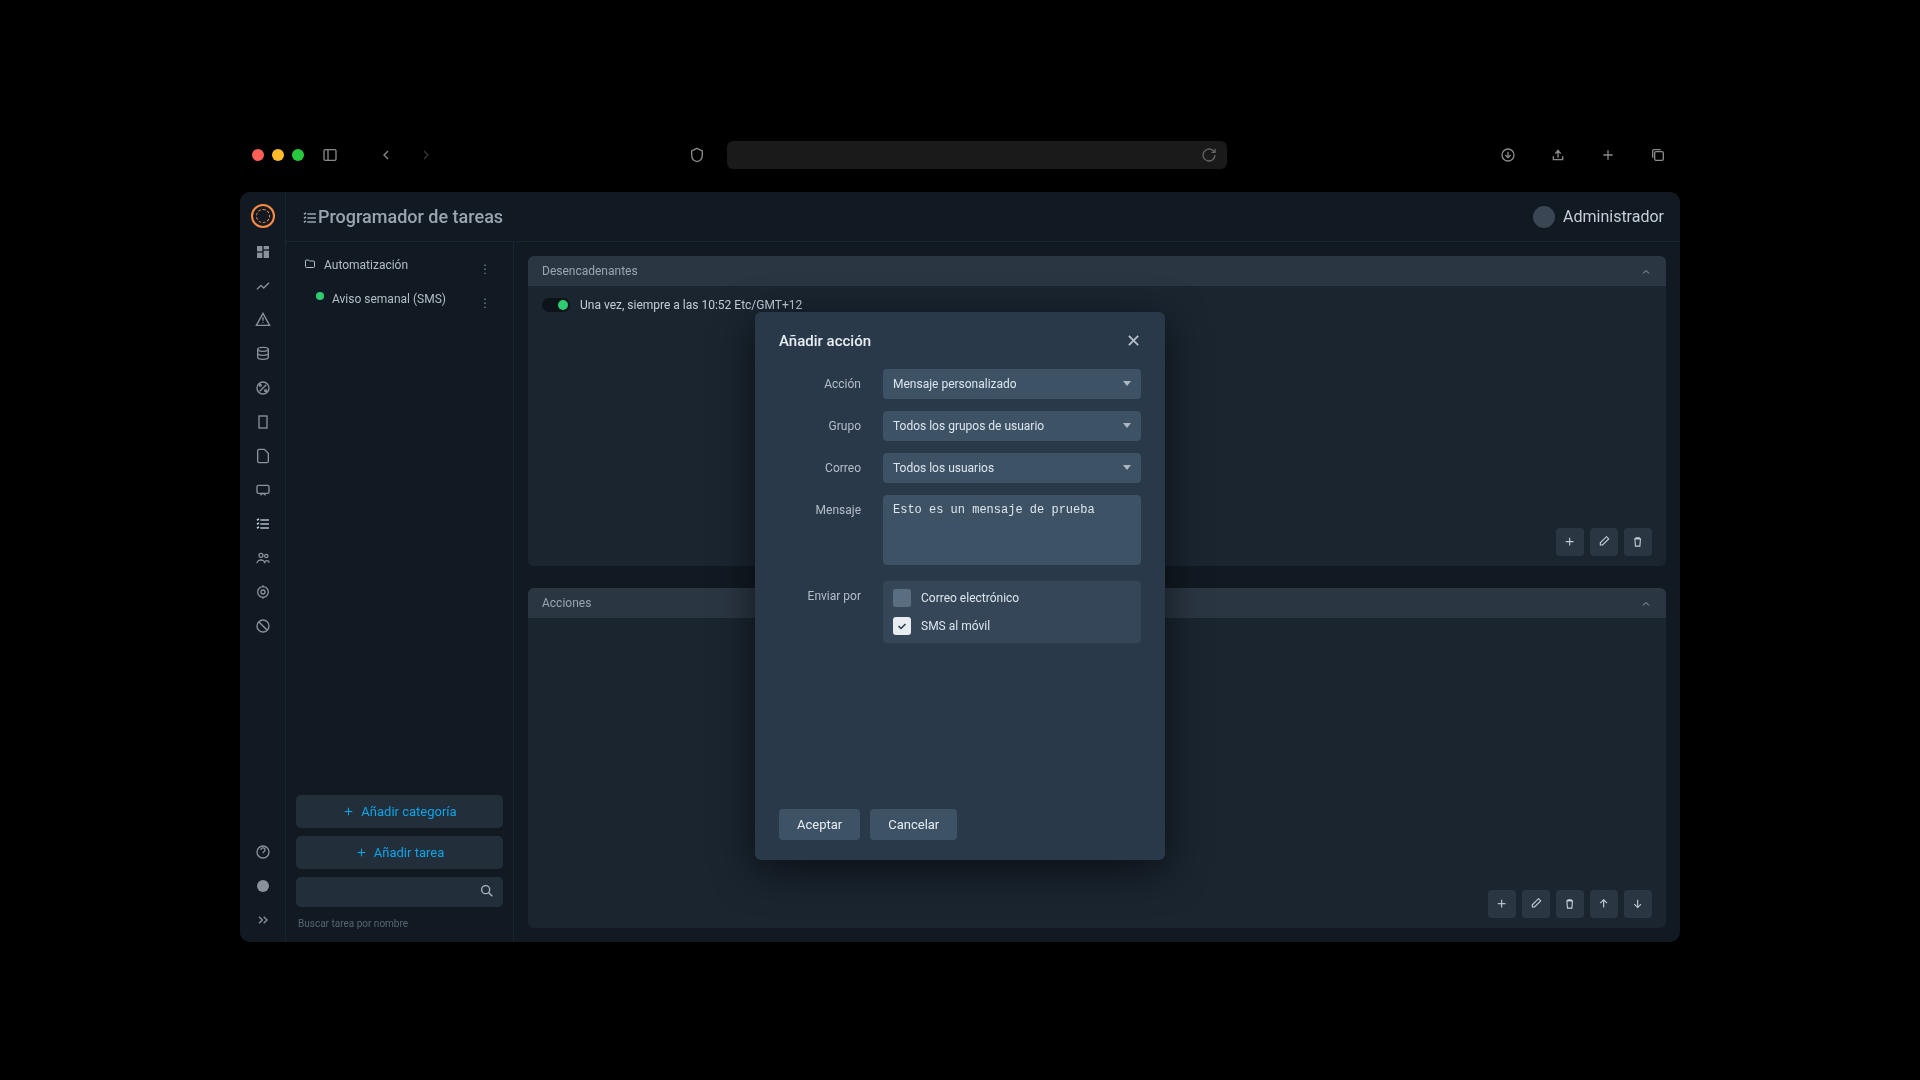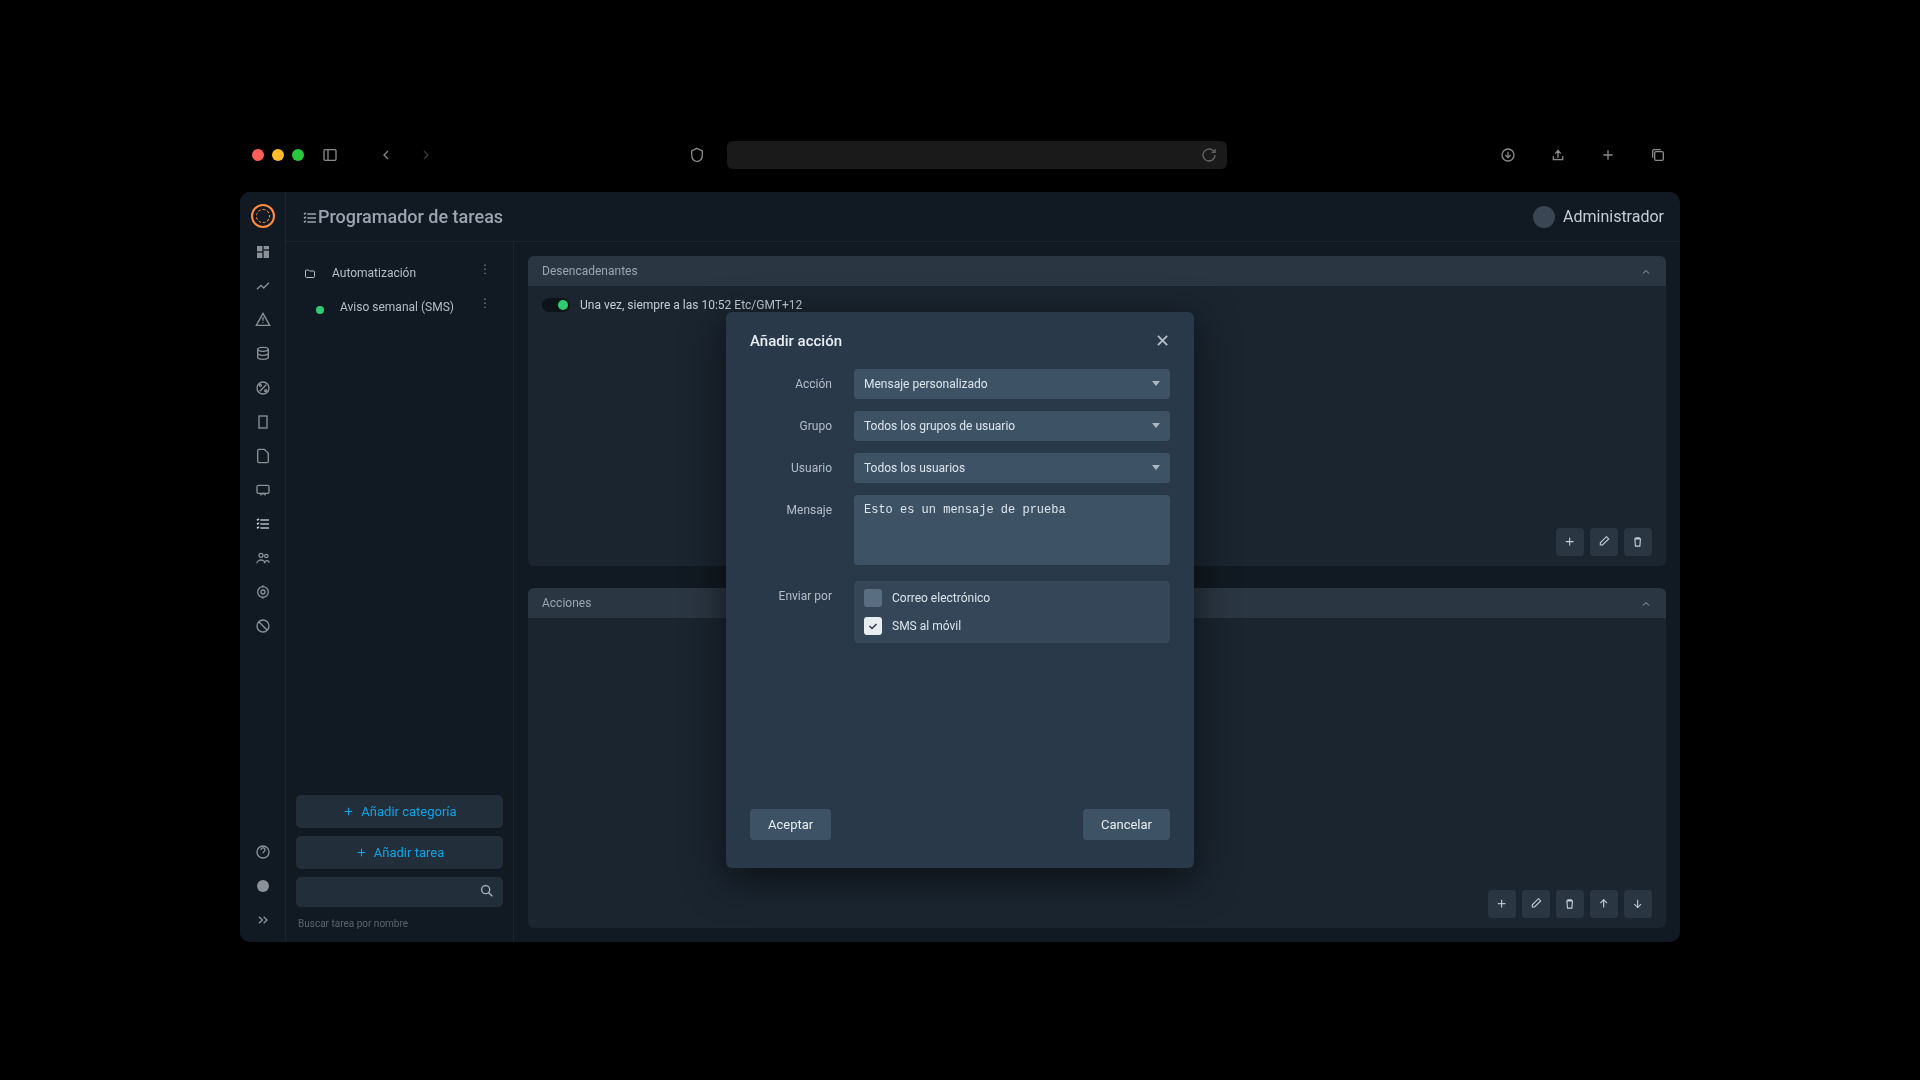--- a/index.html
+++ b/index.html
@@ -28,21 +28,21 @@
 .main{flex:1;display:flex;flex-direction:column}
 .header{height:50px;display:flex;align-items:center;padding:0 16px;border-bottom:1px solid #1a242e;}
 .h-icon{color:#9aa5b1}
 .h-title{color:#9aa5b1;font-size:18px;font-weight:500}
 .h-user{margin-left:auto;display:flex;align-items:center;gap:8px;color:#c5ced8}
 .h-avatar{width:22px;height:22px;border-radius:50%;background:#3a4654}
 
 .body{flex:1;display:flex}
 
 .taskpanel{width:228px;background:#111a22;border-right:1px solid #1a242e;display:flex;flex-direction:column;padding:10px}
-.tp-row{display:flex;align-items:flex-end;padding:6px 8px;gap:16px;color:#b5bec8;font-size:12px;border-radius:4px}
+.tp-row{display:flex;align-items:flex-start;padding:6px 8px;gap:8px;color:#b5bec8;font-size:12px;border-radius:4px}
 .tp-row svg{flex-shrink:0}
 .tp-dots{margin-left:auto;color:#7a8490;cursor:pointer;padding:4px}
 .tp-task{padding-left:20px}
 .tp-dot{width:8px;height:8px;border-radius:50%;background:#2ecc71}
 .tp-bottom{margin-top:auto;display:flex;flex-direction:column;gap:8px}
 .tp-btn{background:#222e3a;border:none;color:#0ea5e9;padding:9px;border-radius:5px;font-size:13px;display:flex;align-items:center;justify-content:center;gap:6px;cursor:pointer}
 .tp-search{position:relative}
 .tp-search input{width:100%;background:#222e3a;border:none;border-radius:5px;padding:8px 30px 8px 10px;color:#aeb8c2;font-size:12px}
 .tp-search svg{position:absolute;right:8px;top:6px;color:#aeb8c2}
 .tp-hint{color:#5a6470;font-size:10px;padding:3px 2px}
@@ -54,37 +54,37 @@
 .sec-hdr{background:#2a3642;padding:8px 14px;display:flex;align-items:center;color:#9ba6b2;font-size:12px}
 .sec-chev{margin-left:auto;color:#9ba6b2;cursor:pointer}
 .sec-body{padding:8px 14px;flex:1;position:relative}
 .trigger-row{display:flex;align-items:center;gap:10px;color:#c5ced8;font-size:12px;padding:4px 0}
 .toggle{width:28px;height:14px;background:#0d1419;border-radius:8px;position:relative}
 .toggle::after{content:"";position:absolute;right:2px;top:2px;width:10px;height:10px;border-radius:50%;background:#2ecc71}
 .sec-actions-row{position:absolute;right:14px;bottom:10px;display:flex;gap:6px}
 .mini-btn{width:28px;height:28px;background:#2a3642;border:none;border-radius:4px;color:#c5ced8;display:flex;align-items:center;justify-content:center;cursor:pointer}
 
 .modal-backdrop{position:absolute;inset:0;display:flex;align-items:flex-start;justify-content:center;padding-top:120px;pointer-events:none}
-.modal{width:468px;background:#29394a;border-radius:6px;box-shadow:0 10px 40px rgba(0,0,0,.6);pointer-events:auto;display:flex;flex-direction:column}
+.modal{width:410px;background:#29394a;border-radius:6px;box-shadow:0 10px 40px rgba(0,0,0,.6);pointer-events:auto;display:flex;flex-direction:column}
 .m-hdr{padding:18px 24px 10px;display:flex;align-items:center}
 .m-title{color:#e8edf2;font-size:15px;font-weight:500}
 .m-close{margin-left:auto;color:#b5bec8;cursor:pointer;font-size:18px}
 .m-body{padding:8px 24px;display:flex;flex-direction:column;gap:12px}
 .m-row{display:flex;align-items:flex-start;gap:22px}
 .m-label{width:82px;text-align:right;color:#b5bec8;font-size:12px;padding-top:8px;flex-shrink:0}
 .m-field{flex:1}
 .m-select{width:100%;background:#3e5266;border:none;border-radius:4px;padding:8px 26px 8px 10px;color:#dde5ec;font-size:12px;appearance:none;position:relative}
 .m-select-wrap{position:relative}
 .m-select-wrap::after{content:"";position:absolute;right:10px;top:12px;border-left:4px solid transparent;border-right:4px solid transparent;border-top:5px solid #aeb8c2;pointer-events:none}
 .m-textarea{width:100%;background:#3e5266;border:none;border-radius:4px;padding:8px 10px;color:#dde5ec;font-size:12px;height:70px;resize:none;font-family:Liberation Mono, monospace}
 .m-checks{background:#344658;border-radius:4px;padding:8px 10px;display:flex;flex-direction:column;gap:10px}
 .m-check{display:flex;align-items:center;gap:10px;color:#dde5ec;font-size:12px}
 .m-cb{width:18px;height:18px;border-radius:3px;background:#5a6e82;display:flex;align-items:center;justify-content:center}
 .m-cb.checked{background:#e8edf2;color:#29394a}
-.m-footer{padding:18px 24px 28px;display:flex;justify-content:space-between;gap:28px;margin-top:140px}
+.m-footer{padding:18px 24px 20px;display:flex;justify-content:flex-start;gap:10px;margin-top:140px}
 .m-btn{background:#3e5266;border:none;color:#e8edf2;padding:8px 18px;border-radius:4px;font-size:13px;cursor:pointer}
 
 svg{width:1em;height:1em;display:inline-block;vertical-align:middle}
 </style>
 </head>
 <body>
 
 <div class="screen">
   <div class="titlebar">
     <div class="traffic">
@@ -403,21 +403,21 @@
         <div class="m-body">
           <div class="m-row">
             <div class="m-label">Acción</div>
             <div class="m-field m-select-wrap"><select class="m-select"><option>Mensaje personalizado</option></select></div>
           </div>
           <div class="m-row">
             <div class="m-label">Grupo</div>
             <div class="m-field m-select-wrap"><select class="m-select"><option>Todos los grupos de usuario</option></select></div>
           </div>
           <div class="m-row">
-            <div class="m-label">Usuario</div>
+            <div class="m-label">Correo</div>
             <div class="m-field m-select-wrap"><select class="m-select"><option>Todos los usuarios</option></select></div>
           </div>
           <div class="m-row">
             <div class="m-label">Mensaje</div>
             <div class="m-field"><textarea class="m-textarea" style="">Esto es un mensaje de prueba</textarea></div>
           </div>
           <div class="m-row">
             <div class="m-label">Enviar por</div>
             <div class="m-field m-checks">
               <div class="m-check">

